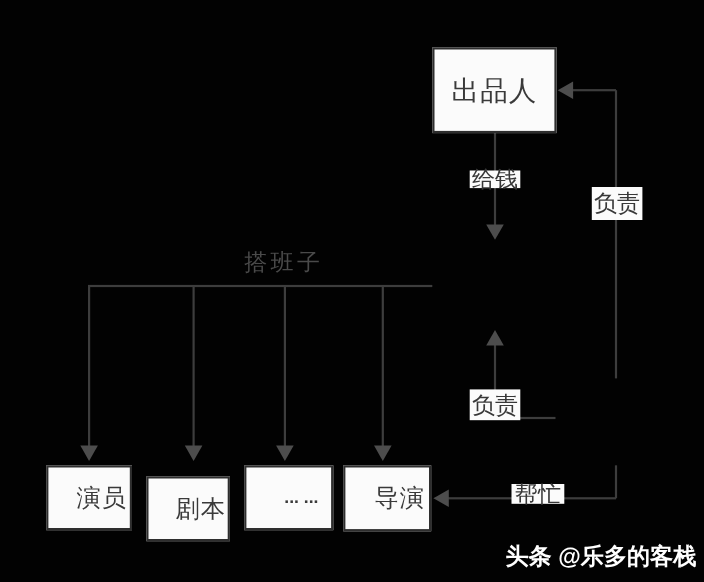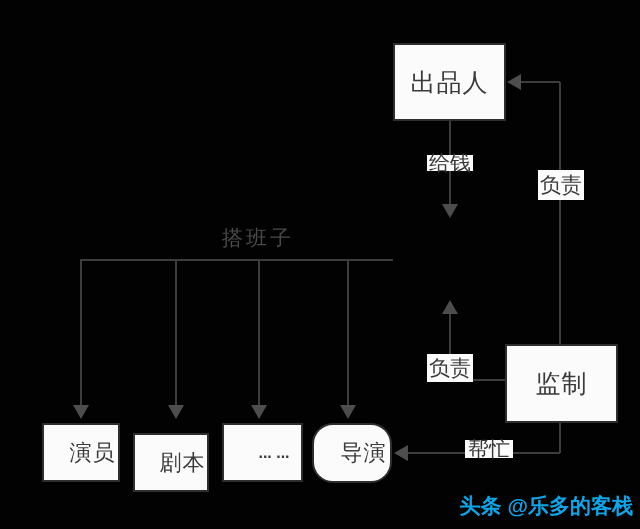--- a/index.html
+++ b/index.html
@@ -23,21 +23,21 @@
     letter-spacing:1px;
     z-index:3;
   }
   .node.small{font-size:22px;padding-left:23px;}
   #n-chupinren {left:393px;top:43px; width:113px;height:78px;}
   #n-zhipianren{left:393px;top:222px;width:113px;height:77px;}
   #n-jianzhi   {left:505px;top:344px;width:113px;height:79px;}
   #n-yanyuan   {left:42px; top:423px;width:78px; height:59px;}
   #n-juben     {left:133px;top:433px;width:76px; height:59px;}
   #n-etc       {left:222px;top:423px;width:81px; height:59px;font-size:16px;font-weight:bold;letter-spacing:0;}
-  #n-daoyan    {left:312px;top:423px;width:80px; height:60px;border-radius:21px;}
+  #n-daoyan    {left:312px;top:423px;width:80px; height:60px;}
   
   .line{position:absolute;background:#3d3d3d;z-index:1;}
   
   #l-give      {left:449px;top:121px;width:2px;height:86px;}
   
   #l-right-v   {left:559px;top:82px; width:2px;height:262px;}
   #l-right-h   {left:518px;top:81px; width:42px;height:2px;}
   
   #l-mid-h     {left:450px;top:379px;width:55px;height:2px;}
   #l-mid-v     {left:449px;top:311px;width:2px;height:70px;}
@@ -79,21 +79,21 @@
   #lb-help  {left:465px;top:440px;width:48px;height:18px;}
   
   #wm-team{
     position:absolute;left:196px;top:224px;
     color:#4a4a4a;font-size:21px;letter-spacing:3px;
     z-index:2;
     margin-left:26px;
   }
   #wm-footer{
     position:absolute;right:7px;top:492px;
-    color:#0ea5e9;font-size:21px;
+    color:#ffffff;font-size:21px;
     z-index:5;white-space:nowrap;
   }
   #wm-footer .brand{font-weight:900;margin-right:6px;}
   #wm-footer .author{font-weight:700;}
 </style>
 </head>
 <body>
 
 <div id="canvas">
 
@@ -113,21 +113,20 @@
   <div class="arrow down" id="a-give"></div>
   <div class="arrow left" id="a-right"></div>
   <div class="arrow up" id="a-mid"></div>
   <div class="arrow left" id="a-bot"></div>
   <div class="arrow down" id="a-drop-1"></div>
   <div class="arrow down" id="a-drop-2"></div>
   <div class="arrow down" id="a-drop-3"></div>
   <div class="arrow down" id="a-drop-4"></div>
 
   <div class="node" id="n-chupinren">出品人</div>
-  <div class="node" id="n-jianzhi">监制</div>
   <div class="node small" id="n-yanyuan">演员</div>
   <div class="node small" id="n-juben">剧本</div>
   <div class="node small" id="n-etc">... ...</div>
   <div class="node small" id="n-daoyan">导演</div>
 
   <div class="edge-label" id="lb-give">给钱</div>
   <div class="edge-label" id="lb-right">负责</div>
   <div class="edge-label" id="lb-mid">负责</div>
   <div class="edge-label" id="lb-help">帮忙</div>
 

